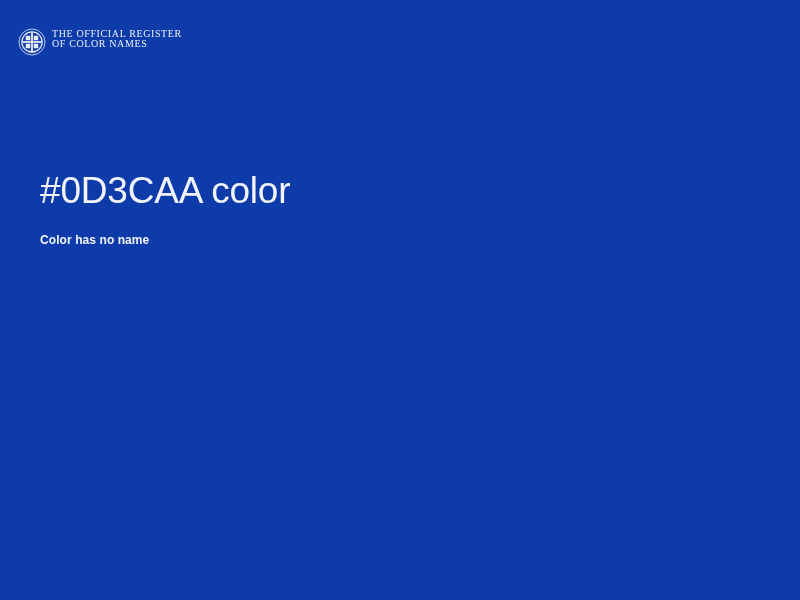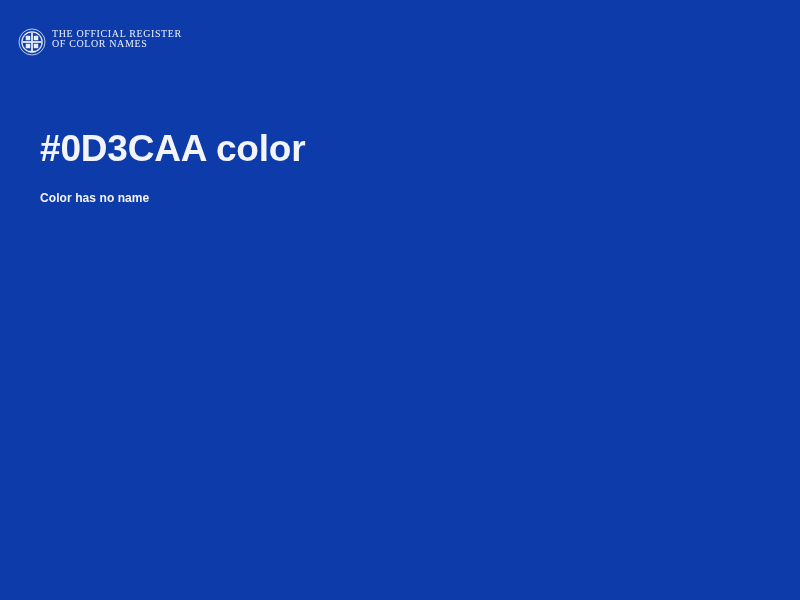--- a/index.html
+++ b/index.html
@@ -53,24 +53,25 @@
   .hero {
     position: absolute;
     left: 40px;
     top: 126px;
     width: 700px;
   }
 
   .hero-title {
     font-size: 37px;
     line-height: 46px;
-    font-weight: 700;
+    font-weight: 400;
     letter-spacing: -0.2px;
     color: #f2f4fa;
     white-space: nowrap;
+    margin-top: 42px;
   }
 
   .hero-subtitle {
     margin-top: 20px;
     font-size: 12px;
     line-height: 13px;
     font-weight: 700;
     letter-spacing: 0.08px;
     color: #f2f4fa;
     white-space: nowrap;

